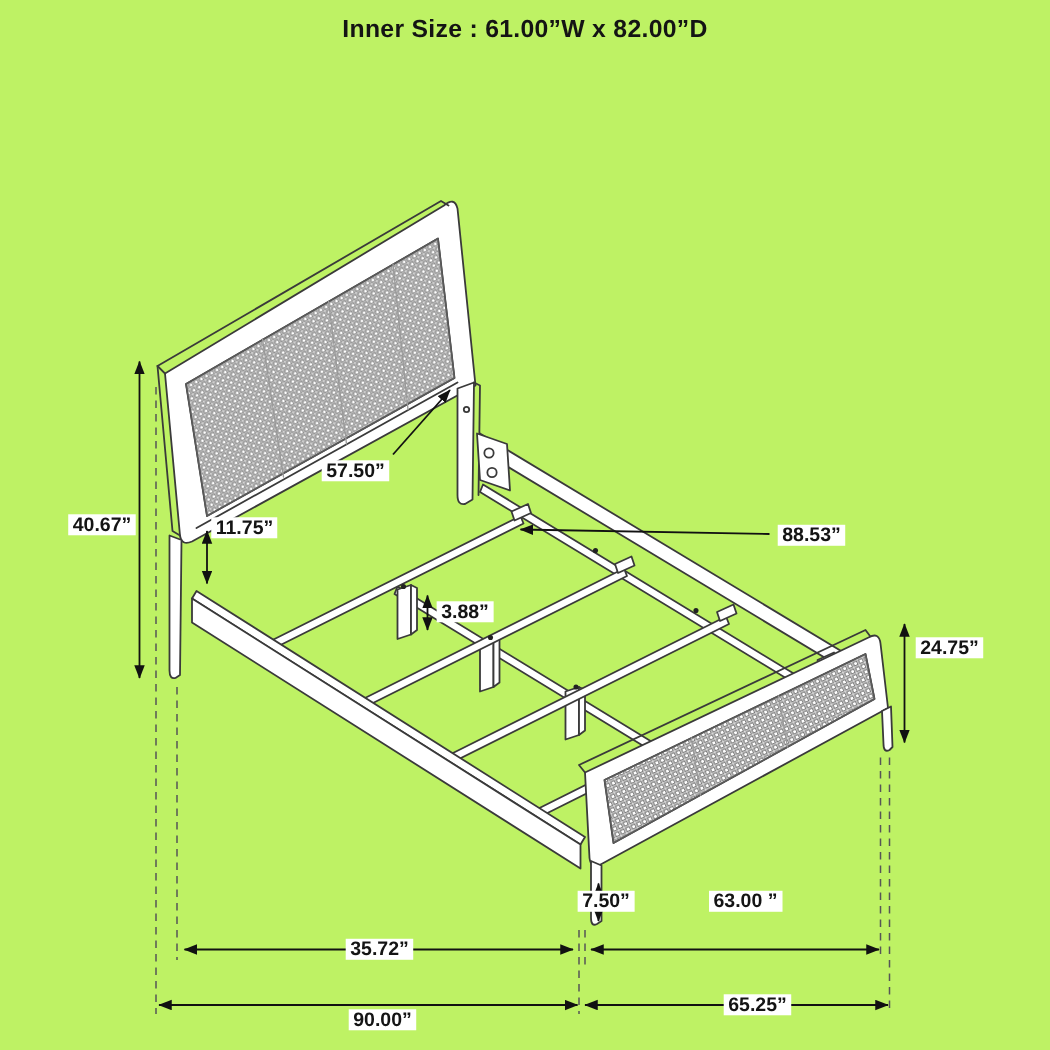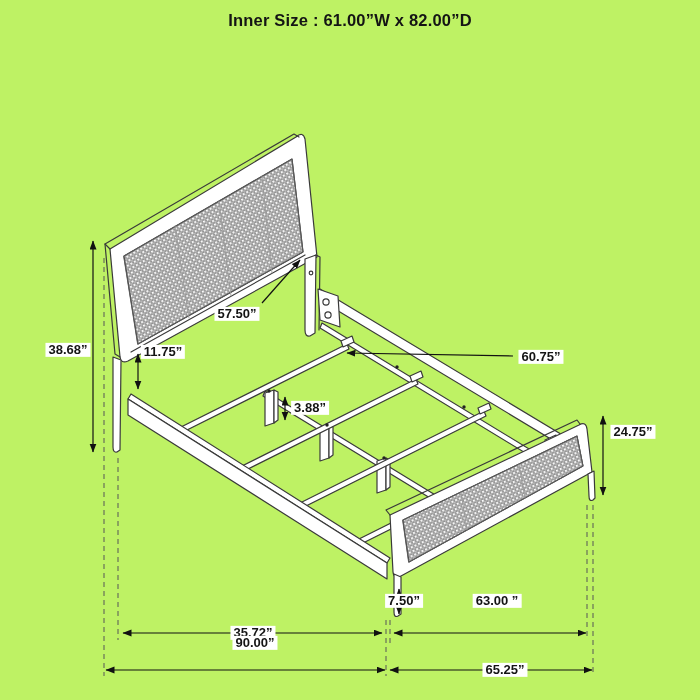--- a/index.html
+++ b/index.html
@@ -124,25 +124,25 @@
       <line x1="399" y1="589" x2="399" y2="614" marker-start="url(#ah)" marker-end="url(#ah)"></line>
       <line x1="123" y1="633" x2="382" y2="633" marker-start="url(#ah)" marker-end="url(#ah)"></line>
       <line x1="394" y1="633" x2="586" y2="633" marker-start="url(#ah)" marker-end="url(#ah)"></line>
       <line x1="106" y1="670" x2="385" y2="670" marker-start="url(#ah)" marker-end="url(#ah)"></line>
       <line x1="390" y1="670" x2="592" y2="670" marker-start="url(#ah)" marker-end="url(#ah)"></line>
     </g>
   </svg>
 
   <div class="title">Inner Size : 61.00”W x 82.00”D</div>
 
-  <div class="lbl" style="left:68px;top:350px">38.68”</div>
+  <div class="lbl" style="left:68px;top:350px">40.67”</div>
   <div class="lbl" style="left:163px;top:352px">11.75”</div>
   <div class="lbl" style="left:237px;top:314px">57.50”</div>
-  <div class="lbl" style="left:541px;top:357px">60.75”</div>
+  <div class="lbl" style="left:541px;top:357px">88.53”</div>
   <div class="lbl" style="left:310px;top:408px">3.88”</div>
   <div class="lbl" style="left:633px;top:432px">24.75”</div>
   <div class="lbl" style="left:404px;top:601px">7.50”</div>
   <div class="lbl" style="left:253px;top:633px">35.72”</div>
   <div class="lbl" style="left:497px;top:601px">63.00 ”</div>
-  <div class="lbl" style="left:255px;top:643px">90.00”</div>
+  <div class="lbl" style="left:255px;top:680px">90.00”</div>
   <div class="lbl" style="left:505px;top:670px">65.25”</div>
 
 </div>
 
 </body></html>

